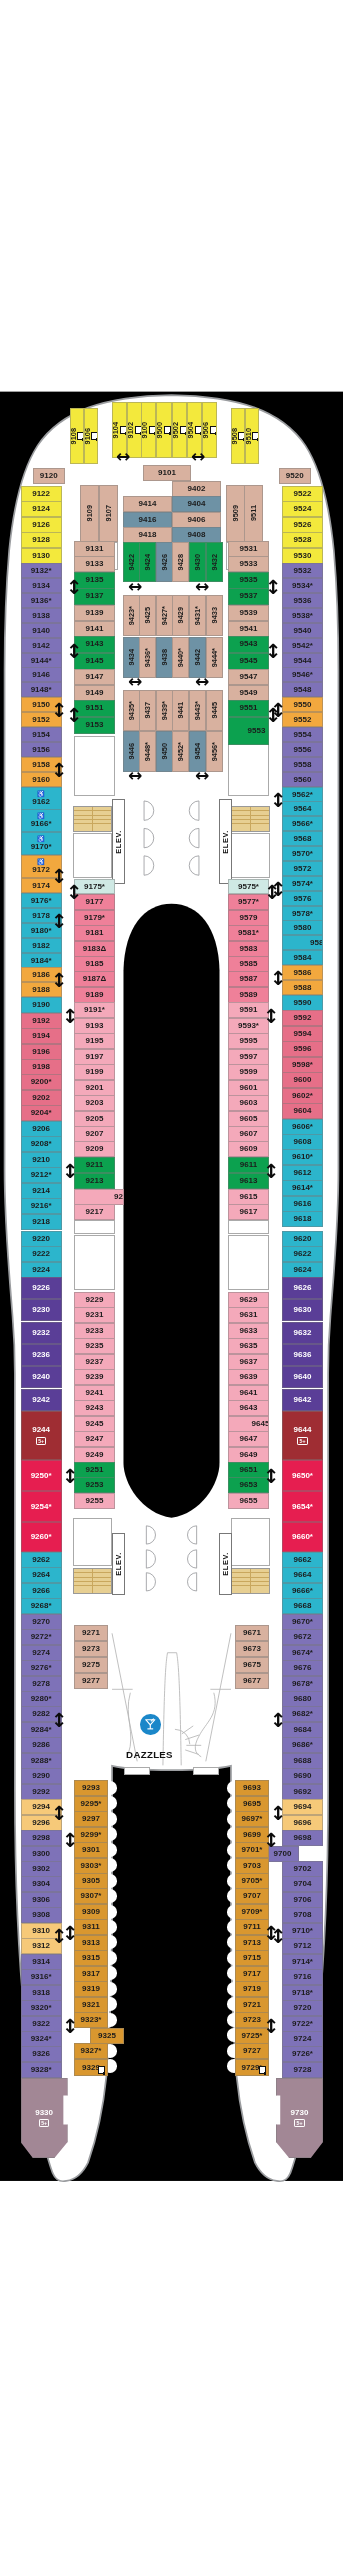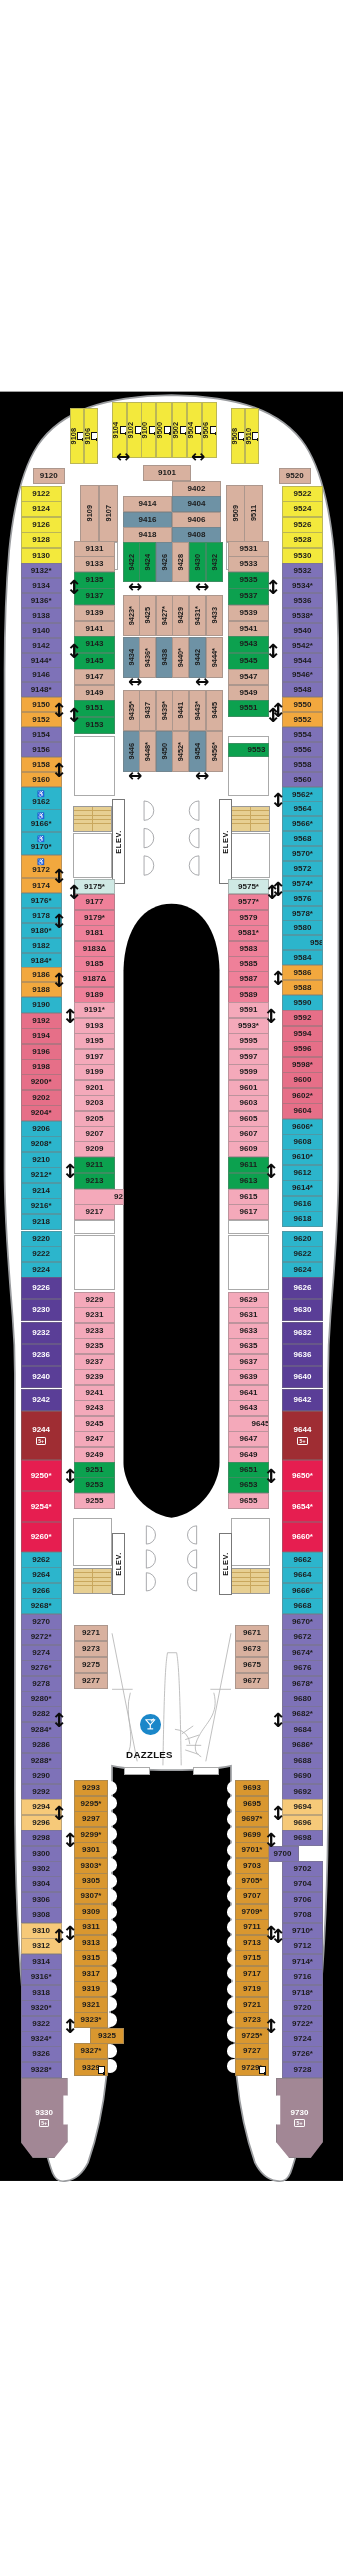--- a/index.html
+++ b/index.html
@@ -426,21 +426,21 @@
       </div>
       <div class="cab c-t" style="left: 228px; top: 669px; width: 41px; height: 15.5px;">
         <span class="num">9547</span>
       </div>
       <div class="cab c-t" style="left: 228px; top: 685px; width: 41px; height: 15.5px;">
         <span class="num">9549</span>
       </div>
       <div class="cab c-g" style="left: 228px; top: 700px; width: 41px; height: 16.6px;">
         <span class="num">9551</span>
       </div>
-      <div class="cab c-g" style="left: 228px; top: 743px; width: 41px; height: 14px; padding-left: 16px;">
+      <div class="cab c-g" style="left: 228px; top: 717px; width: 41px; height: 28px; padding-left: 16px;">
         <span class="num">9553</span>
       </div>
       <div class="cab c-p" style="left: 20.6px; top: 563px; width: 41px; height: 15px;">
         <span class="num">9132*</span>
       </div>
       <div class="cab c-p" style="left: 20.6px; top: 578px; width: 41px; height: 15px;">
         <span class="num">9134</span>
       </div>
       <div class="cab c-p" style="left: 20.6px; top: 593px; width: 41px; height: 15px;">
         <span class="num">9136*</span>

